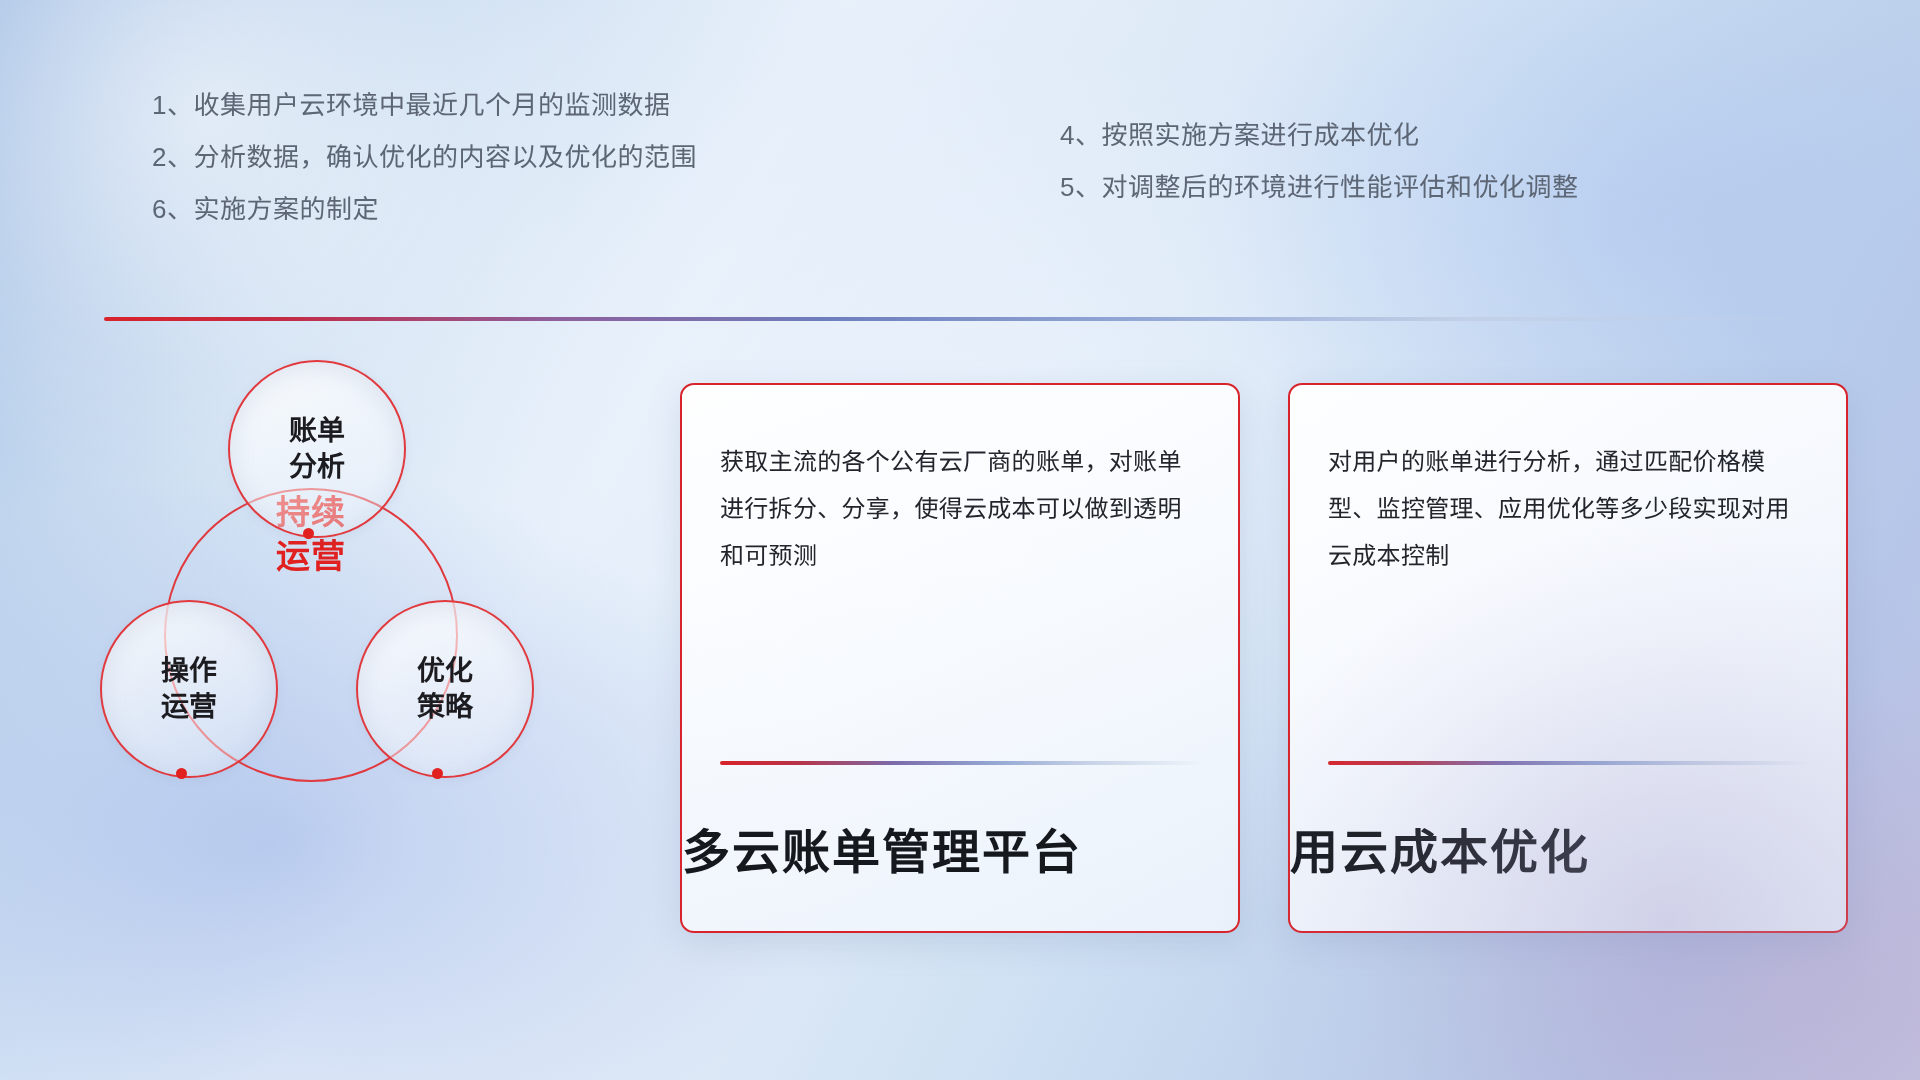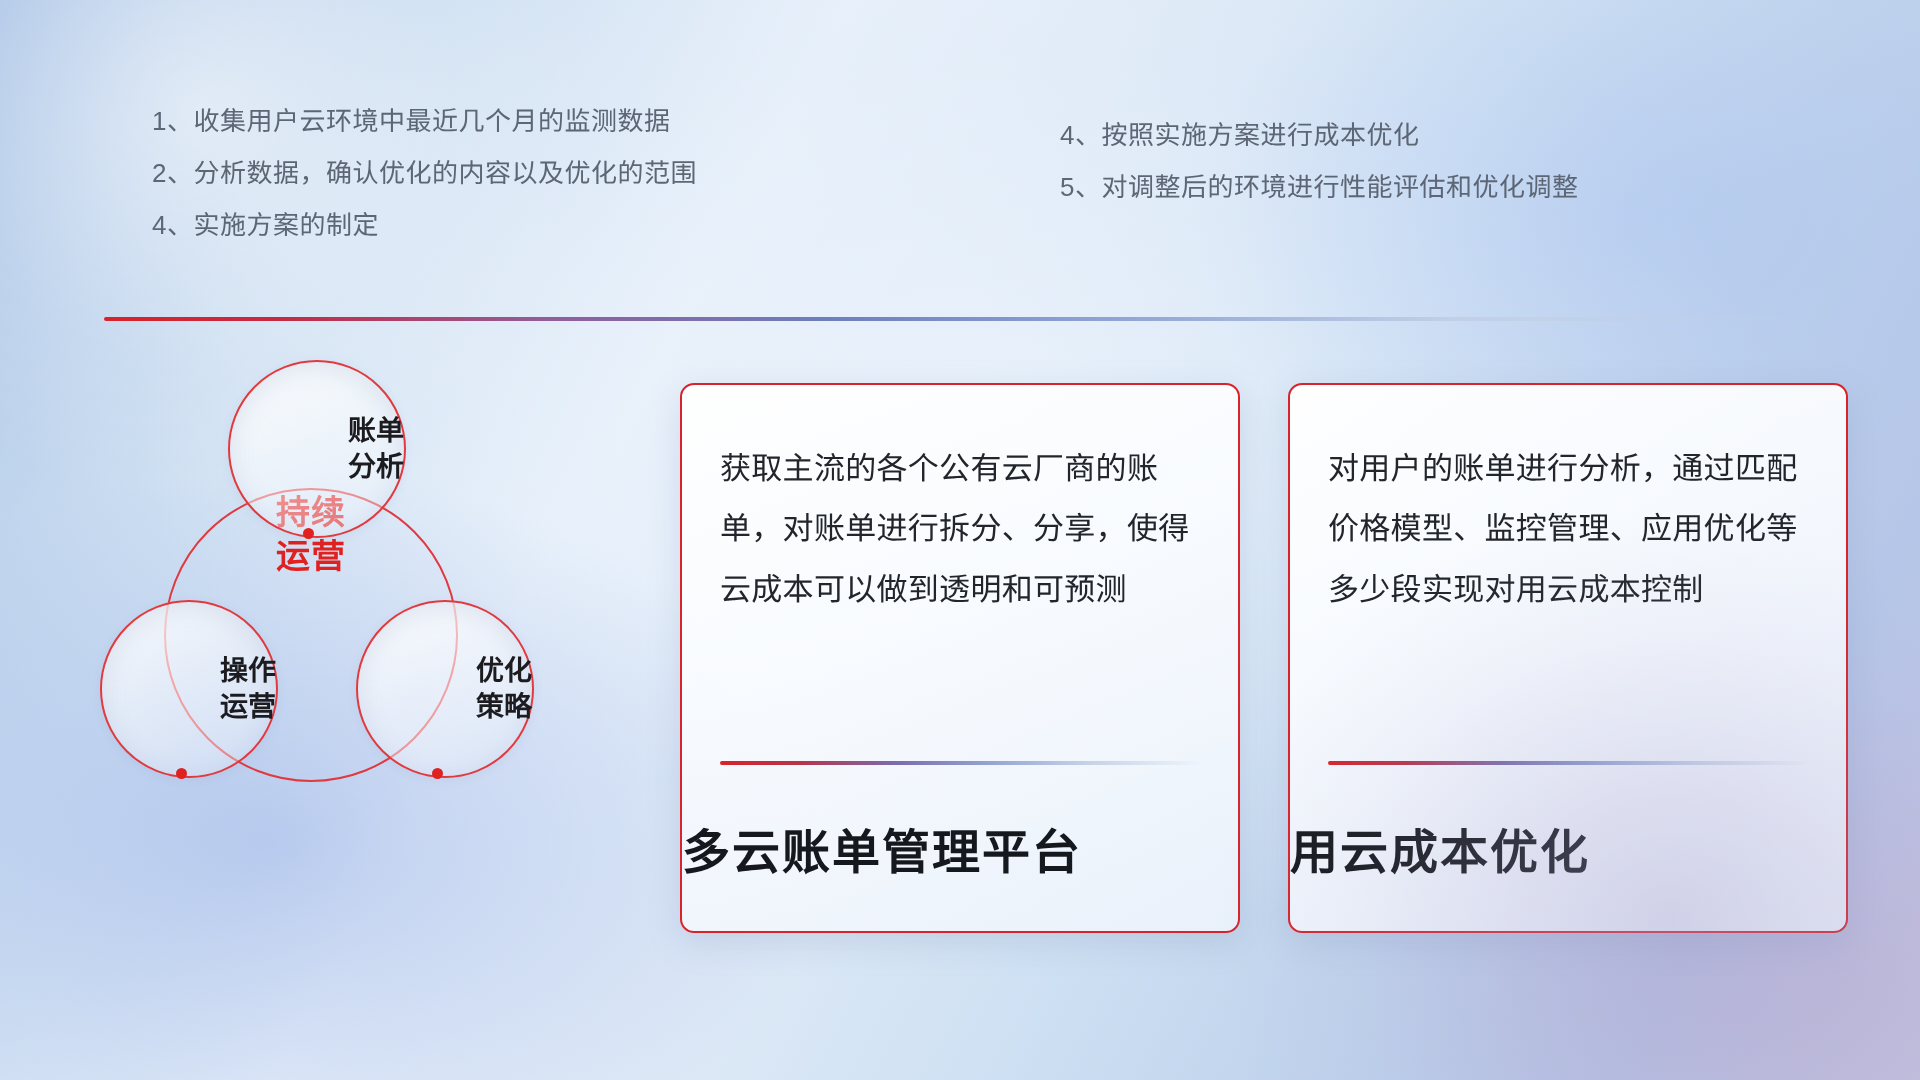--- a/index.html
+++ b/index.html
@@ -45,21 +45,21 @@
 
   
   .steps {
     position: absolute;
     top: 92px;
     font-size: 26px;
     color: #5d6675;
     letter-spacing: 0.5px;
     line-height: 1.0;
   }
-  .steps-col-left { left: 152px; margin-top: 16px; }
+  .steps-col-left { left: 152px; }
   .steps-col-right { left: 1060px; top: 122px; }
   .step-line {
     margin-bottom: 26px;
     white-space: nowrap;
   }
 
   
   .divider {
     position: absolute;
     left: 104px;
@@ -79,21 +79,21 @@
     height: 580px;
   }
   .circle {
     position: absolute;
     border-radius: 50%;
     border: 2px solid #e03a3f;
     background: linear-gradient(150deg, rgba(255,255,255,0.88) 0%, rgba(255,255,255,0.55) 45%, rgba(236,243,252,0.35) 100%);
     box-shadow: 0 6px 24px rgba(120,140,180,0.18) inset, 0 2px 10px rgba(120,140,180,0.12);
     display: flex;
     flex-direction: column;
-    align-items: flex-end;
+    align-items: center;
     justify-content: center;
     text-align: center;
     color: #1c1c20;
     font-size: 28px;
     font-weight: bold;
     line-height: 1.28;
   }
   .circle-top {
     left: 128px; top: 0px;
     width: 174px; height: 174px;
@@ -143,21 +143,21 @@
     border: 2px solid #d8232a;
     border-radius: 14px;
     background: linear-gradient(160deg, rgba(255,255,255,0.96) 0%, rgba(250,252,255,0.92) 40%, rgba(238,244,252,0.88) 100%);
     box-shadow: 0 10px 34px rgba(110,130,170,0.20);
     box-sizing: border-box;
     padding: 54px 38px 0 38px;
   }
   .card-1 { left: 680px; }
   .card-2 { left: 1288px; }
   .card-text {
-    font-size: 31px;
+    font-size: 24px;
     color: #22262c;
     line-height: 1.95;
     letter-spacing: 0.3px;
   }
   .card-rule {
     position: absolute;
     left: 38px;
     bottom: 166px;
     width: 484px;
     height: 4px;
@@ -177,21 +177,21 @@
   }
 </style>
 </head>
 <body>
 
 <div id="slide">
 
   <div class="steps steps-col-left">
     <div class="step-line">1、收集用户云环境中最近几个月的监测数据</div>
     <div class="step-line">2、分析数据，确认优化的内容以及优化的范围</div>
-    <div class="step-line">4、实施方案的制定</div>
+    <div class="step-line">6、实施方案的制定</div>
   </div>
 
   <div class="steps steps-col-right">
     <div class="step-line">4、按照实施方案进行成本优化</div>
     <div class="step-line">5、对调整后的环境进行性能评估和优化调整</div>
   </div>
 
   <div class="divider"></div>
 
   <div class="venn">

